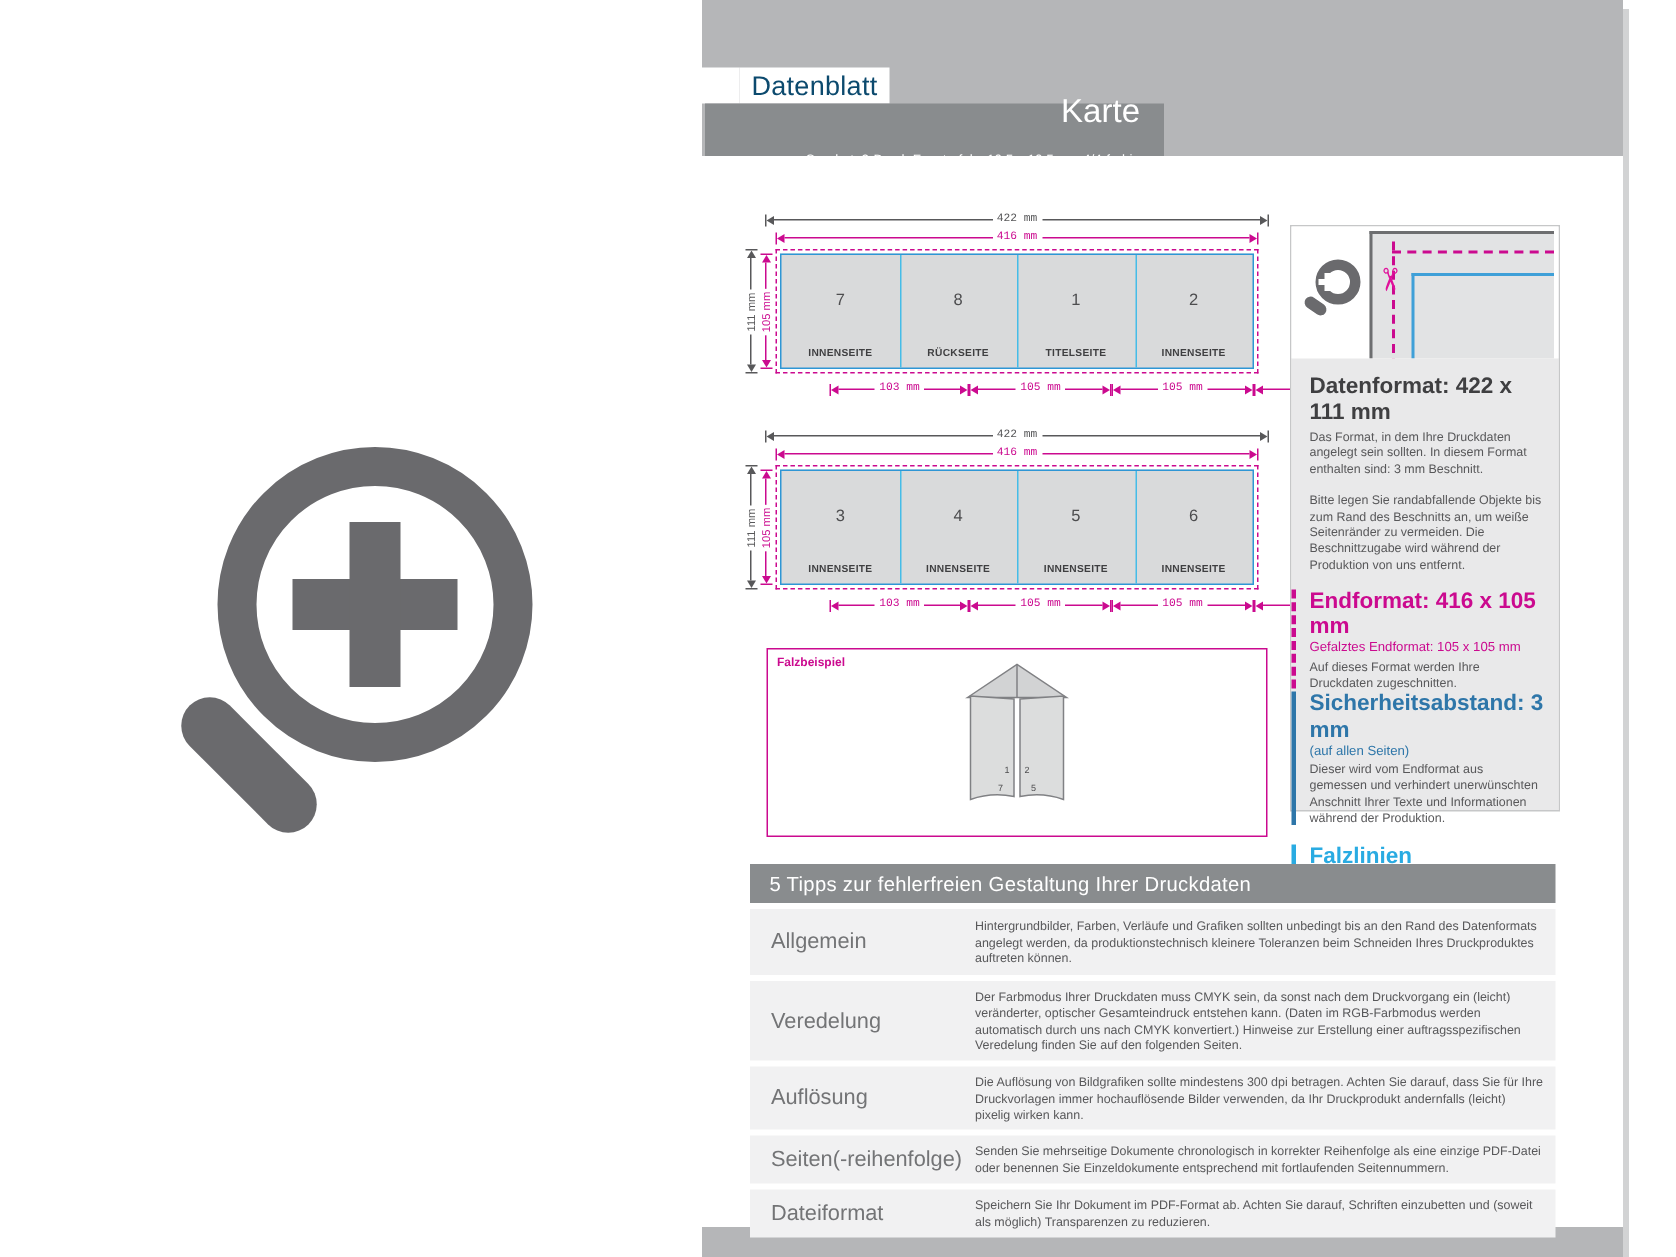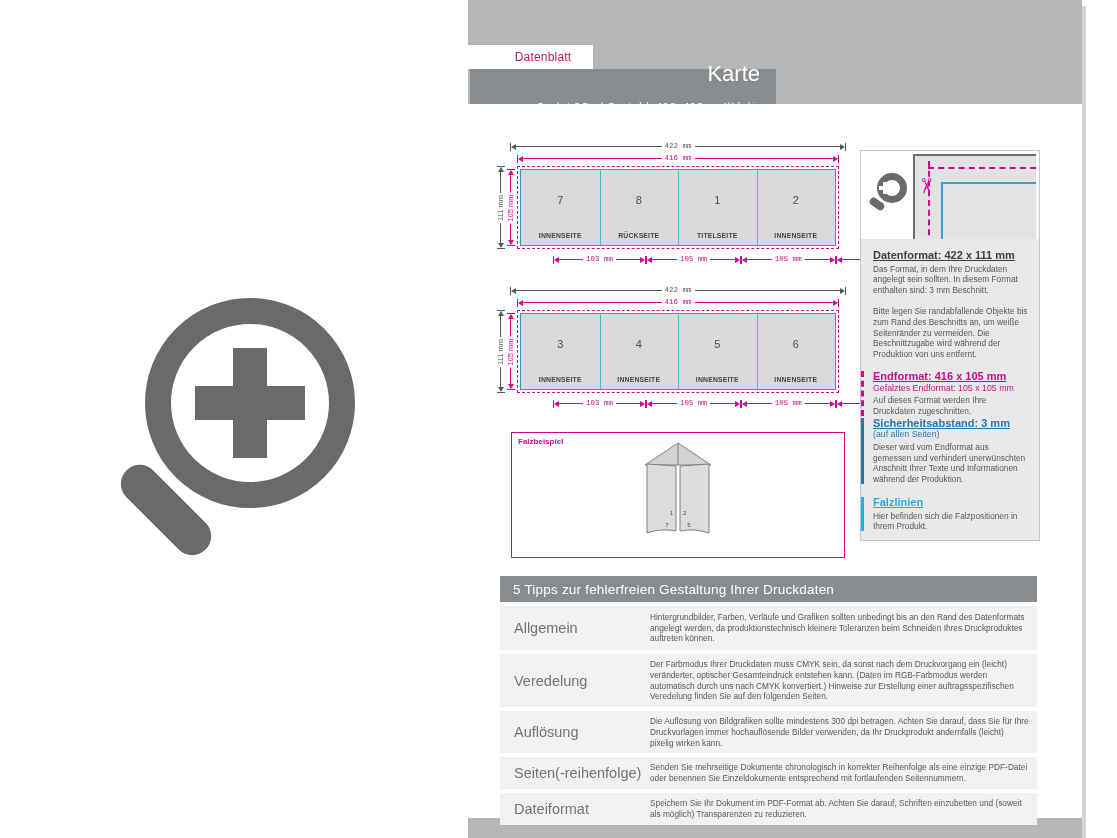--- a/index.html
+++ b/index.html
@@ -9,21 +9,21 @@
     -webkit-font-smoothing:antialiased;
   }
   .abs{position:absolute;}
 
   
   .band-top{left:468px;top:0;width:614px;height:104px;background:#b5b6b8;}
   .band-bottom{left:468px;top:818px;width:614px;height:20px;background:#b5b6b8;}
   .page-shadow{left:1082px;top:6px;width:4px;height:832px;background:#d2d3d4;}
   .tab{left:493px;top:45px;width:100px;height:24px;background:#ffffff;
        display:flex;align-items:center;justify-content:center;}
-  .tab span{font-size:12px;color:#be185d;letter-spacing:.2px;}
+  .tab span{font-size:18px;color:#0c4a6e;letter-spacing:.2px;}
   .tab-notch{left:468px;top:45px;width:25px;height:24px;background:#ffffff;}
   .title-band{left:470px;top:69px;width:306px;height:35px;background:#898c8e;
       display:flex;flex-direction:column;align-items:flex-end;justify-content:center;box-sizing:border-box;padding-right:16px;}
   .title-band .t{font-size:22px;color:#ffffff;line-height:1.05;}
   .title-band .s{font-size:9px;color:#ffffff;margin-top:15px;}
 
   
   .bigzoom{left:110px;top:298px;width:250px;height:262px;}
   .bigzoom .ring{position:absolute;left:35px;top:0;width:158px;height:158px;
       border:26px solid #6a6a6d;border-radius:50%;}
@@ -82,21 +82,21 @@
       border-top:2px solid #6d6e70;border-left:2px solid #6d6e70;}
   .corner .dashh{position:absolute;left:13px;right:0;top:11px;border-top:2px dashed #cb0a8f;}
   .corner .dashv{position:absolute;top:5px;bottom:0;left:13px;border-left:2px dashed #cb0a8f;}
   .corner .blueh{position:absolute;left:26px;right:0;top:26px;border-top:2px solid #3fa0d8;}
   .corner .bluev{position:absolute;top:26px;bottom:0;left:26px;border-left:2px solid #3fa0d8;}
   .corner .scissors{position:absolute;left:2px;top:18px;font-size:21px;color:#e0119b;
       transform:rotate(90deg);}
   .side-text{position:absolute;left:0;top:88px;right:0;bottom:0;background:#e9e9ea;
       box-sizing:border-box;padding:10px 10px 6px 12px;}
   .side-sec{position:relative;}
-  .side-sec h3{margin:0;font-size:11px;line-height:1.15;text-decoration:underline;}
+  .side-sec h3{margin:0;font-size:15px;line-height:1.15;}
   .side-sec .sub{font-size:8.8px;line-height:1.2;}
   .side-sec p{margin:2px 0 0 0;font-size:8.3px;line-height:1.3;color:#58585a;}
   .h-dark{color:#3f3f41;}
   .h-mag{color:#cb0a8f;}
   .h-steel{color:#2e76a9;}
   .h-cyan{color:#29abe2;}
   .acc{position:absolute;left:-12px;top:1px;bottom:1px;width:0;}
   .acc.mag{border-left:3px dashed #cb0a8f;}
   .acc.steel{border-left:3px solid #2e76a9;}
   .acc.cyan{border-left:3px solid #29abe2;}

